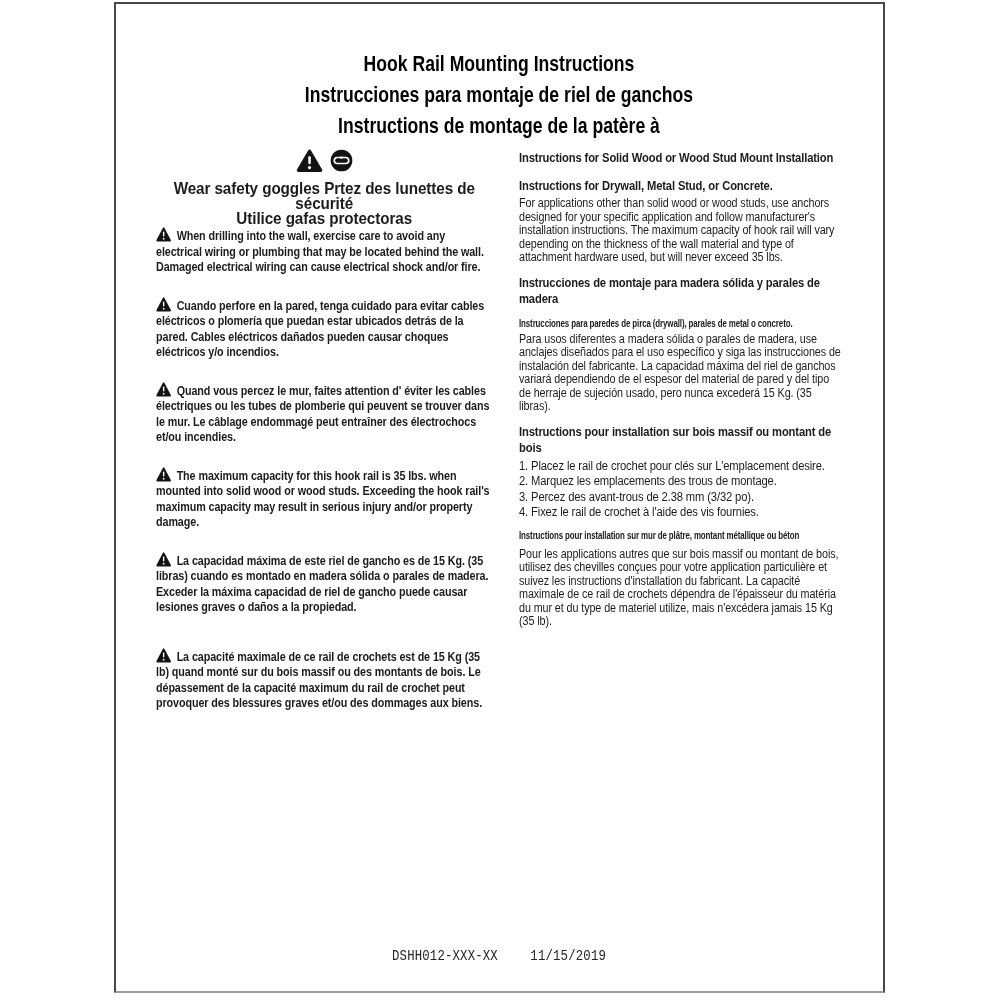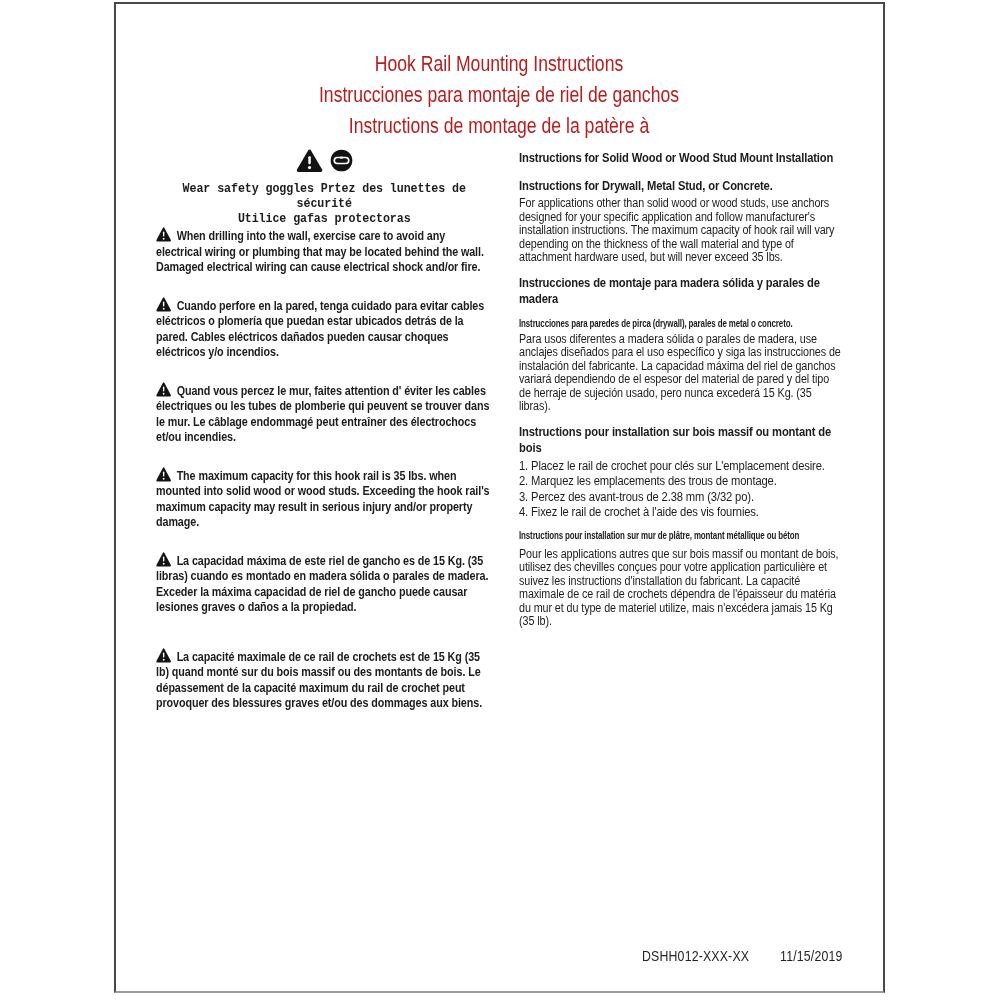--- a/index.html
+++ b/index.html
@@ -12,44 +12,44 @@
     box-sizing:border-box;border:2px solid #484848;border-bottom-color:#9b9b9b;
     background:#fff;
   }
   .content{position:absolute;left:0;top:0;right:0;bottom:0;padding:0 41px 0 40px;}
 
   
   .sq{width:111.5%;transform:scaleX(0.897);transform-origin:0 0;}
   .sq-title{width:125%;transform:scaleX(0.80);transform-origin:0 0;white-space:nowrap;text-align:center;}
   .sq-small{width:126%;transform:scaleX(0.794);transform-origin:0 0;letter-spacing:-0.1px;}
 
-  .title{margin-top:44px;font-weight:normal;font-size:22px;line-height:31px;color:#b91c1c;}
+  .title{margin-top:44px;font-weight:bold;font-size:22px;line-height:31px;color:#000000;}
 
   .cols{display:flex;margin-top:5px;}
   .col-left{width:340px;}
   .col-right{width:326px;margin-left:27px;}
 
   .icons-row{display:flex;justify-content:center;align-items:center;gap:7px;margin-top:4px;height:25px;}
-  .notice{margin-top:6px;font-weight:bold;font-size:13px;line-height:15px;text-align:center;letter-spacing:-0.1px;font-family:Liberation Mono, monospace;}
+  .notice{margin-top:6px;font-weight:bold;font-size:17px;line-height:15px;text-align:center;letter-spacing:-0.1px;}
 
   .warnings{margin-top:1px;}
   .warning{font-size:12px;font-weight:bold;line-height:15.5px;letter-spacing:-0.1px;margin:0 0 21px 0;}
   .warning .tri{display:inline-block;margin-right:6px;}
   .warning .tri svg{vertical-align:-2px;}
   .mt-extra{margin-top:32px;}
 
   .sec-heading{font-weight:bold;font-size:12.5px;line-height:16px;letter-spacing:-0.15px;}
   .mt4{margin-top:4px;} .mt8{margin-top:8px;} .mt10{margin-top:10px;} .mt12{margin-top:12px;}
   .steps{margin-top:3px;}
   .step{font-size:12.5px;line-height:15.5px;letter-spacing:-0.15px;}
   .sec-body{margin-top:3px;font-size:12px;line-height:13.5px;letter-spacing:-0.1px;}
   .sec-heading.small{font-size:10px;line-height:13px;font-weight:bold;}
   .body-mt6{margin-top:6px;}
 
-  .footer{position:absolute;left:40px;right:41px;top:944px;display:flex;justify-content:flex-end;}
+  .footer{position:absolute;left:40px;right:41px;top:944px;display:flex;justify-content:center;font-family:Liberation Mono, monospace;}
   .footer .pn{font-size:14.5px;letter-spacing:0.2px;transform:scaleX(0.85);transform-origin:0 50%;color:#242424;}
   .footer .dt{font-size:14.5px;letter-spacing:0.2px;transform:scaleX(0.85);transform-origin:100% 50%;color:#242424;}
 </style>
 </head>
 <body>
 
 <div class="frame">
   <div class="content">
 
     <div class="title">

